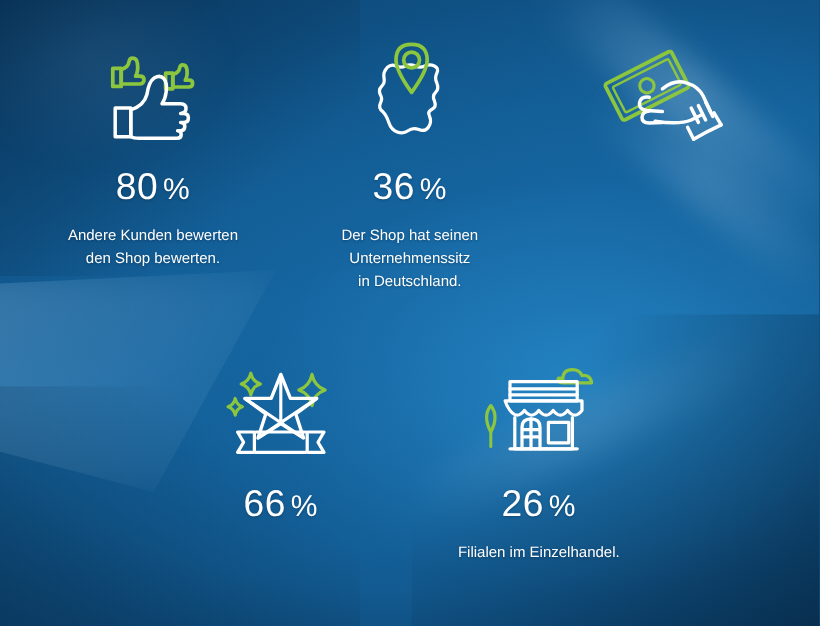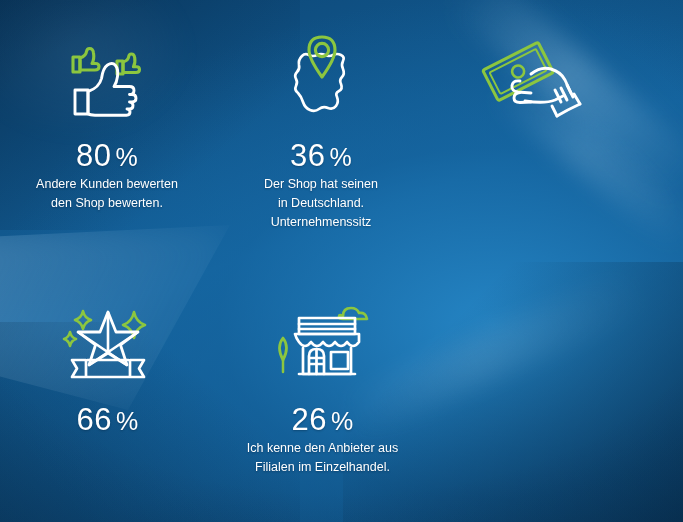--- a/index.html
+++ b/index.html
@@ -62,20 +62,21 @@
     position: absolute; left: 0; bottom: 0; width: 300px; height: 200px;
     background: linear-gradient(40deg, rgba(6,38,66,0.48) 0%, rgba(6,38,66,0) 70%);
   }
 
   
   .content { position: absolute; inset: 0; }
   .row {
     position: absolute;
     left: 0; right: 0;
     display: flex;
+    justify-content: center;
   }
   .row-top { top: 28px; }
   .row-bottom { top: 292px; }
   .stat {
     width: 214px;
     display: flex;
     flex-direction: column;
     align-items: center;
     text-align: center;
   }
@@ -98,21 +99,21 @@
     margin-top: 20px;
     text-shadow: 0 1px 2px rgba(3,28,52,0.35);
     white-space: nowrap;
   }
   .pct .sym { font-size: 25px; margin-left: 4px; }
 
   .caption {
     color: #ffffff;
     font-size: 12.5px;
     line-height: 1.52;
-    margin-top: 4px;
+    margin-top: 16px;
     font-weight: 400;
     text-shadow: 0 1px 2px rgba(3,28,52,0.40);
     max-width: 205px;
   }
   .caption span { display: block; white-space: nowrap; }
 </style>
 </head>
 <body>
 
 <div id="infographic">
@@ -164,22 +165,22 @@
             <path d="M26 22 Q22 26 23 31 Q24 35 21 38 Q18 41 20 45 Q22 48 20 52 Q18 56 22 59 Q25 62 27 68 Q29 74 34 76 Q39 78 43 75 Q47 72 52 74 Q57 76 60 72 Q63 68 61 63 Q59 59 63 57 Q67 55 65 50 Q63 46 66 43 Q69 40 67 35 Q65 31 67 27 Q69 23 65 21 Q61 19 57 21 Q53 23 49 21 Q45 19 41 21 Q37 23 33 21 Q29 19 26 22 Z" fill="none" stroke="#ffffff" stroke-width="2.7" stroke-linejoin="round" stroke-linecap="round"></path>
             <path d="M46 3 Q33 3 33 16 Q33 25 46 43 Q59 25 59 16 Q59 3 46 3 Z" fill="none" stroke="#8CC63F" stroke-width="3.1" stroke-linejoin="round"></path>
             <circle cx="46" cy="16" r="6.6" fill="none" stroke="#8CC63F" stroke-width="3.1"></circle>
           </svg>
         </div>
         <div class="pct">
           <span>36</span><span class="sym">%</span>
         </div>
         <div class="caption">
           <span>Der Shop hat seinen</span>
+          <span>Unternehmenssitz</span>
           <span>in Deutschland.</span>
-          <span>Unternehmenssitz</span>
         </div>
       </div>
 
       <div class="stat">
         <div class="icon-box">
           <svg width="112" height="82" viewBox="0 0 112 82">
             <g transform="rotate(-27 40 33)">
               <rect x="8" y="16" width="62" height="34" rx="2" fill="none" stroke="#8CC63F" stroke-width="3.1"></rect>
               <rect x="13" y="21" width="52" height="24" rx="1.5" fill="none" stroke="#8CC63F" stroke-width="2"></rect>
               <circle cx="39" cy="33" r="6" fill="none" stroke="#8CC63F" stroke-width="2.6"></circle>
@@ -239,19 +240,18 @@
               <path d="M40 76 L40 58 Q40 51 47.5 51 Q55 51 55 58 L55 76"></path>
               <path d="M47.5 51 L47.5 76 M41 60 L54 60 M41 66 L54 66"></path>
               <rect x="62" y="54" width="17" height="17"></rect>
             </g>
           </svg>
         </div>
         <div class="pct">
           <span>26</span><span class="sym">%</span>
         </div>
         <div class="caption">
-          <span>Ich kenne den Anbieter aus</span>
           <span>Filialen im Einzelhandel.</span>
         </div>
       </div>
     </div>
   </div>
 </div>
 
 </body></html>

